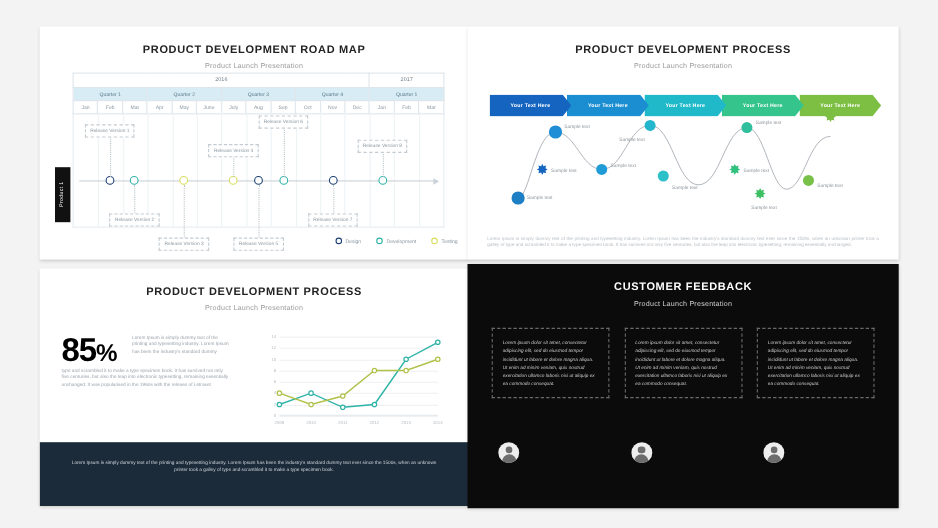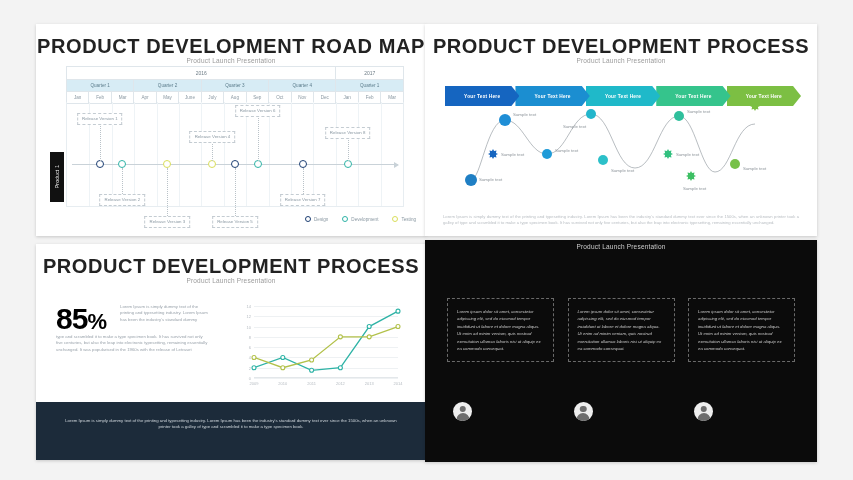--- a/index.html
+++ b/index.html
@@ -17,21 +17,21 @@
 
   .s1{left:36px;top:24px;width:390px;height:212px;}
   .s2{left:425px;top:24px;width:392px;height:212px;}
   .s3{left:36px;top:244px;width:390px;height:216px;}
   .s4{left:425px;top:240px;width:392px;height:222px;}
 
   .title{
     text-align:center;font-weight:bold;letter-spacing:.6px;
     color:#222;
   }
-  .t-main{font-size:20px;line-height:16px;margin-top:14px;}
+  .t-main{font-size:10px;line-height:16px;margin-top:14px;}
   .t-sub{text-align:center;font-size:6.5px;color:#9a9a9a;margin-top:3px;letter-spacing:.2px;}
   .dark .t-main{color:#ffffff;}
   .dark .t-sub{color:#cfcfcf;}
 
   
   .rm-wrap{position:absolute;left:30px;top:42px;width:338px;height:145px;}
   .rm-table{width:100%;border-collapse:collapse;table-layout:fixed;}
   .rm-table td{
     border:1px solid #dfe6eb;font-size:4.6px;color:#8a98a2;text-align:center;
     padding:0;height:11px;line-height:11px;
@@ -344,20 +344,21 @@
           </svg>
         </div>
     </div>
 
     <div class="footer-dark">
       <p>Lorem Ipsum is simply dummy text of the printing and typesetting industry. Lorem Ipsum has been the industry's standard dummy text ever since the 1500s, when an unknown printer took a galley of type and scrambled it to make a type specimen book.</p>
     </div>
   </div>
 
   <div class="slide s4 dark">
+    <div class="title t-main">CUSTOMER FEEDBACK</div>
     <div class="t-sub">Product Launch Presentation</div>
 
     <div class="cards" id="fb-cards">
         <div class="card">Lorem ipsum dolor sit amet, consectetur adipiscing elit, sed do eiusmod tempor incididunt ut labore et dolore magna aliqua. Ut enim ad minim veniam, quis nostrud exercitation ullamco laboris nisi ut aliquip ex ea commodo consequat.</div>
         <div class="card">Lorem ipsum dolor sit amet, consectetur adipiscing elit, sed do eiusmod tempor incididunt ut labore et dolore magna aliqua. Ut enim ad minim veniam, quis nostrud exercitation ullamco laboris nisi ut aliquip ex ea commodo consequat.</div>
         <div class="card">Lorem ipsum dolor sit amet, consectetur adipiscing elit, sed do eiusmod tempor incididunt ut labore et dolore magna aliqua. Ut enim ad minim veniam, quis nostrud exercitation ullamco laboris nisi ut aliquip ex ea commodo consequat.</div>
       </div>
     <div class="avatars" id="fb-avatars">
         <div class="av-wrap">
           <div class="avatar">

